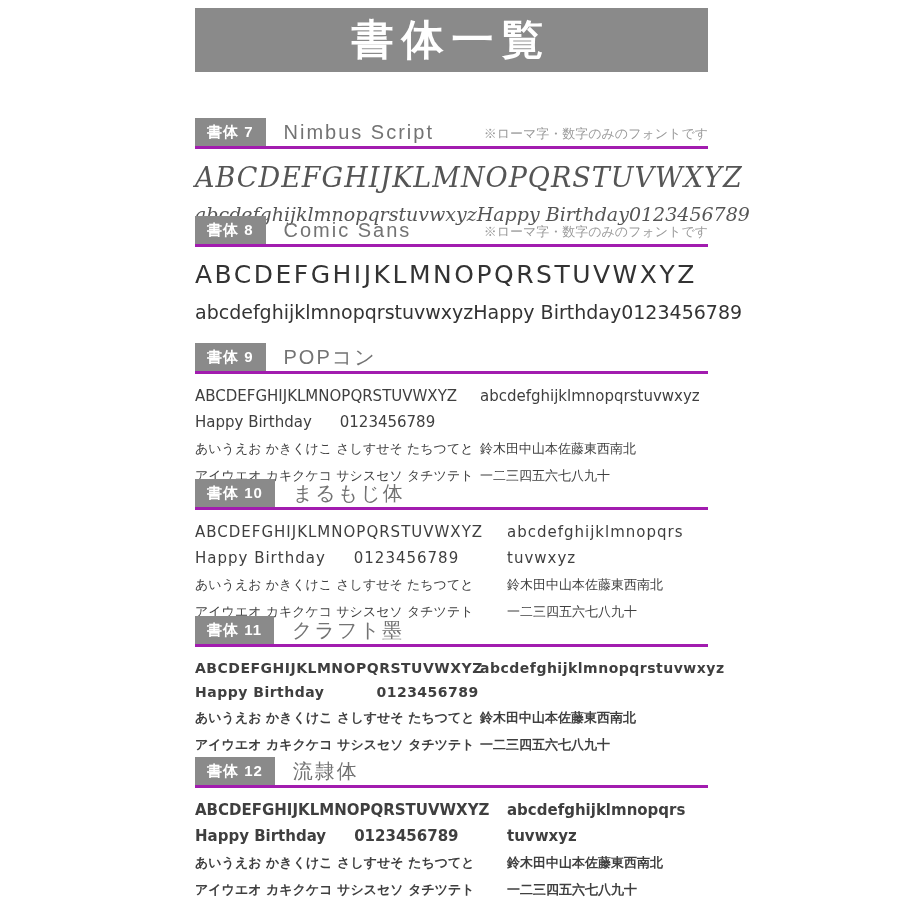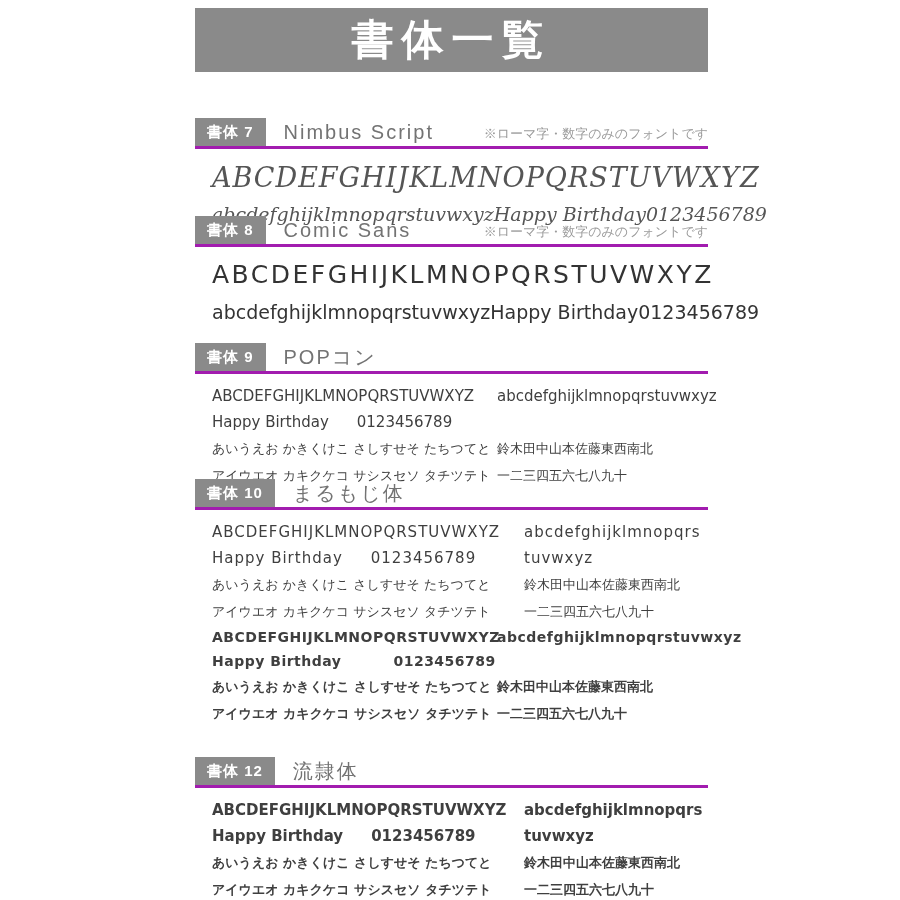--- a/index.html
+++ b/index.html
@@ -77,21 +77,20 @@
     padding-bottom: 3px;
     white-space: nowrap;
   }
 
   .samples { margin-top: 13px; }
   .row {
     display: flex;
     align-items: baseline;
     white-space: nowrap;
     margin-top: 8px;
-    margin-left: 17px;
   }
   .row:first-child { margin-top: 0; }
   .left {
     display: flex;
     gap: 28px;
     flex: 0 0 auto;
   }
   .right { flex: 0 0 auto; }
 
   
@@ -245,20 +244,24 @@
       <div class="row jp">
         <div class="left">
             <span>アイウエオ カキクケコ サシスセソ タチツテト</span>
           </div>
         <span class="right">一二三四五六七八九十</span>
       </div>
     </div>
   </div>
 
   <div class="section f-craft cols-narrow" style="top:616px">
+    <div class="sec-header">
+      <span class="badge">書体 11</span>
+      <span class="fname">クラフト墨</span>
+    </div>
     <div class="samples">
       <div class="row lat">
         <div class="left">
             <span>ABCDEFGHIJKLMNOPQRSTUVWXYZ</span>
           </div>
         <span class="right">abcdefghijklmnopqrstuvwxyz</span>
       </div>
       <div class="row lat">
         <div class="left" style="gap:52px">
           <span>Happy Birthday</span>

